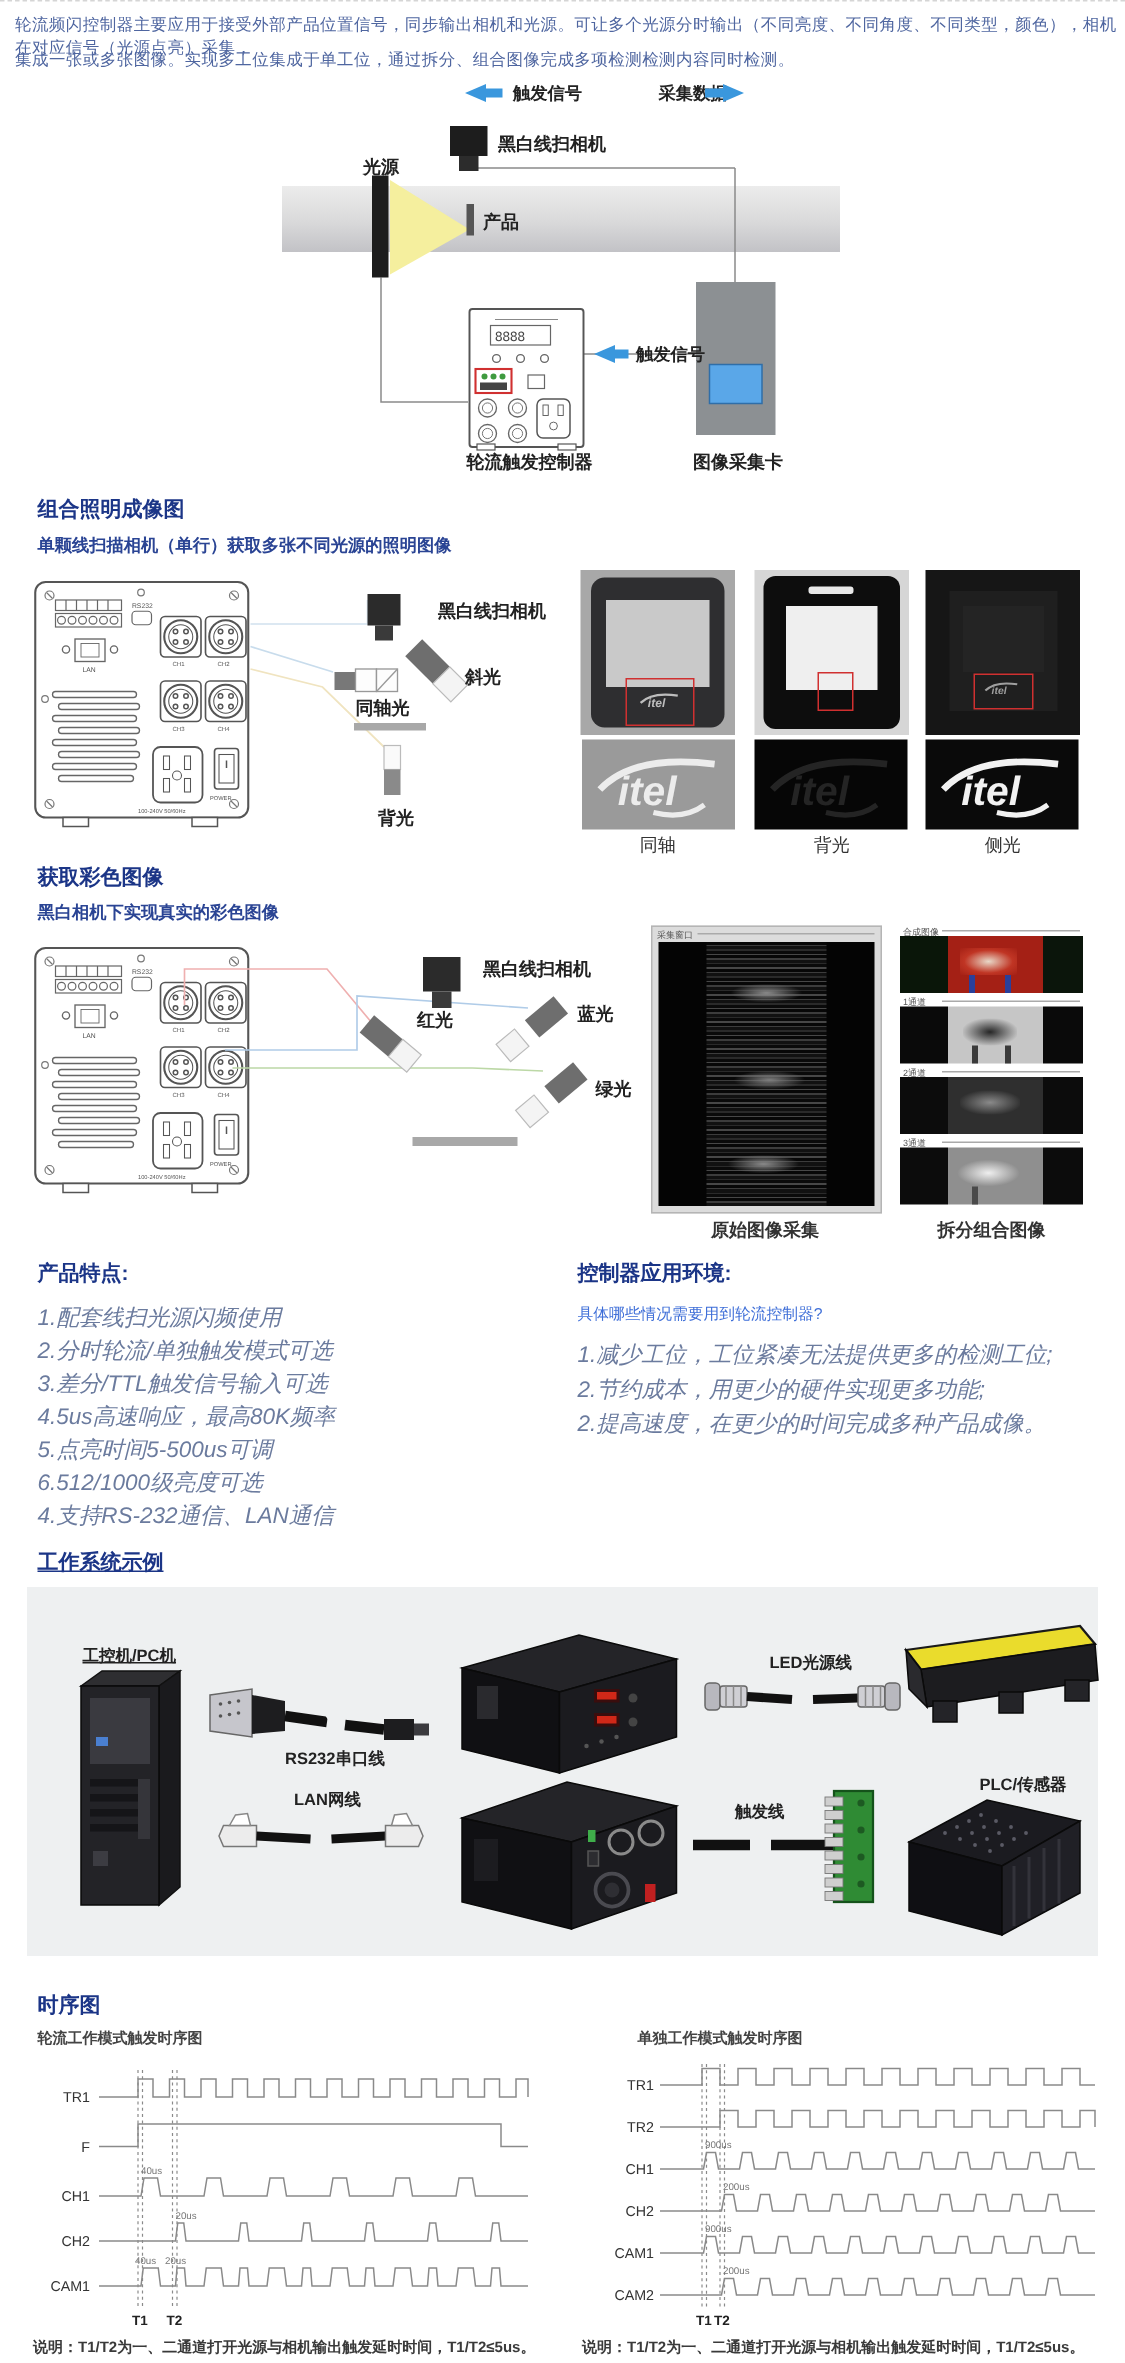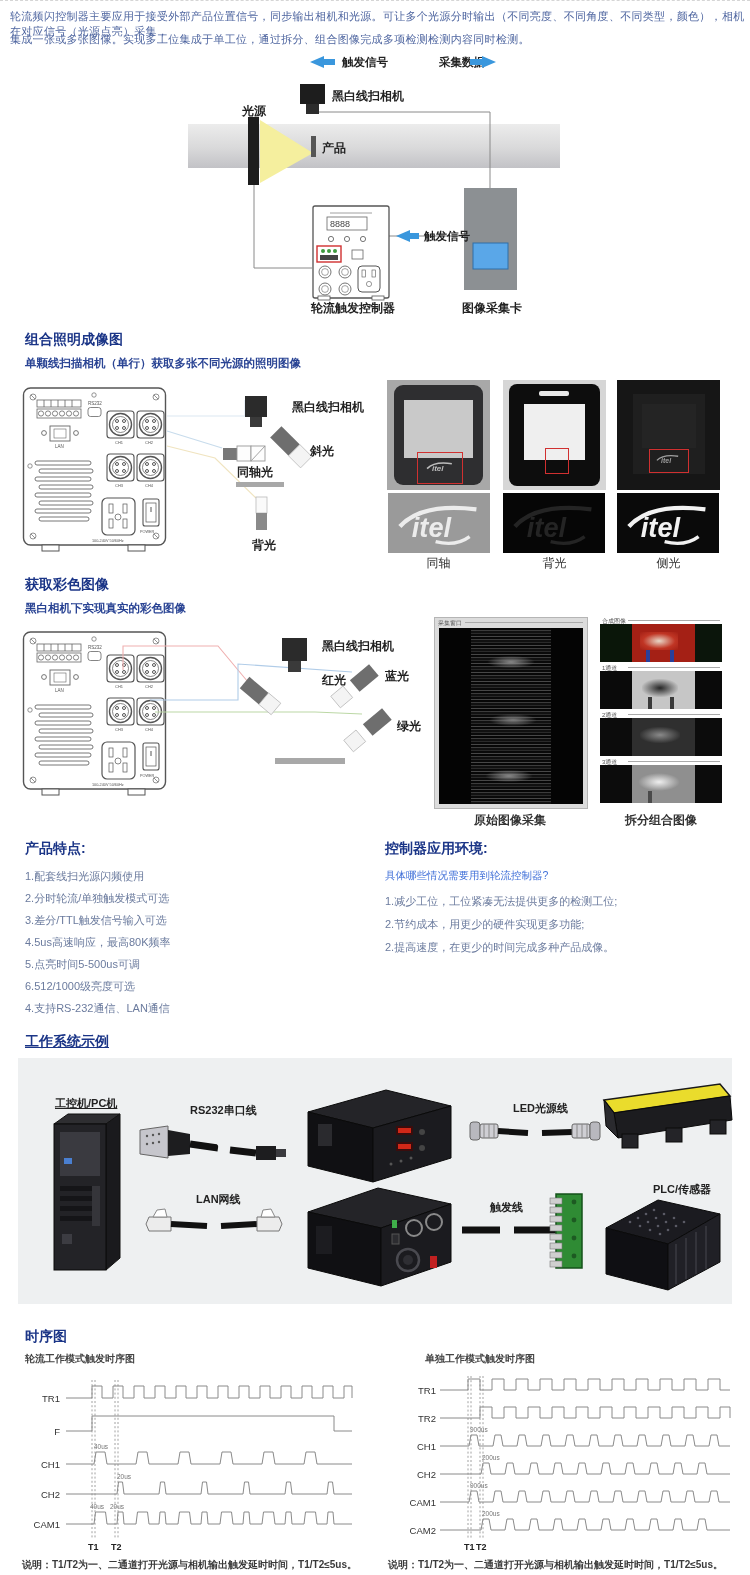--- a/index.html
+++ b/index.html
@@ -5,21 +5,21 @@
   html,body{margin:0;padding:0;background:#fff;}
   #page{position:relative;width:750px;height:1575px;background:#fff;
         font-family:"Liberation Sans","DejaVu Sans",sans-serif;overflow:hidden;}
   .abs{position:absolute;}
   .intro{font-size:11px;color:#4f66a0;letter-spacing:.3px;}
   .sec-title{font-size:14px;font-weight:bold;color:#1b3587;}
   .sec-sub{font-size:11.5px;font-weight:bold;color:#2a4494;}
   .diag-label{font-size:11px;font-weight:bold;color:#222;}
   .diag-label-lg{font-size:12px;font-weight:bold;color:#222;}
   .arrow-label{font-size:11.5px;font-weight:bold;color:#222;}
-  .feat{font-size:11px;color:#6b7b9e;}
+  .feat{font-size:15px;color:#6b7b9e;font-style:italic;}
   .appq{font-size:10.5px;color:#3f6fd8;cursor:pointer;}
   .caption{font-size:12px;color:#333;text-align:center;}
   .td-sub{font-size:10px;font-weight:bold;color:#444;}
   .td-note{font-size:10px;font-weight:bold;color:#3a3a3a;}
   .blue-arrow-right{width:0;height:0;border-top:6px solid transparent;border-bottom:6px solid transparent;border-left:14px solid #3a97dd;}
   .blue-arrow-left{width:0;height:0;border-top:6px solid transparent;border-bottom:6px solid transparent;border-right:14px solid #3a97dd;}
   .arrow-shaft{height:6px;background:#3a97dd;}
   .panel-gray{background:#eef0f1;}
   svg text{font-family:"Liberation Sans","DejaVu Sans",sans-serif;}
 </style>
@@ -420,21 +420,21 @@
       <rect x="242" y="40" width="25" height="15" fill="#6e6e6e"></rect>
       <rect x="217" y="40" width="16" height="15" fill="#f4f4f4" stroke="#bbb" stroke-width=".8"></rect>
     </g>
     <g transform="rotate(-40 268 92)">
       <rect x="255" y="84" width="25" height="15" fill="#6e6e6e"></rect>
       <rect x="230" y="84" width="16" height="15" fill="#f4f4f4" stroke="#bbb" stroke-width=".8"></rect>
     </g>
     <rect x="165" y="128" width="70" height="6" fill="#a8a8a8"></rect>
   </svg>
   <div class="abs diag-label-lg" style="left:322px;top:638px;">黑白线扫相机</div>
-  <div class="abs diag-label-lg" style="left:278px;top:672px;margin-left:44px;">红光</div>
+  <div class="abs diag-label-lg" style="left:278px;top:672px;">红光</div>
   <div class="abs diag-label-lg" style="left:385px;top:668px;">蓝光</div>
   <div class="abs diag-label-lg" style="left:397px;top:718px;">绿光</div>
 
   <div class="abs" style="left:434px;top:617px;width:152px;height:190px;background:#dcdcdc;border:1px solid #b5b5b5;">
     <div class="abs" style="left:3px;top:1px;font-size:6px;color:#555;">采集窗口</div>
     <div class="abs" style="left:30px;top:4px;width:118px;border-top:1px solid #aaa;"></div>
     <div class="abs" style="left:4px;top:10px;width:144px;height:176px;background:#040404;">
       <div class="abs" style="left:32px;top:0;width:80px;height:176px;
         background:
           radial-gradient(ellipse 34px 9px at 40px 34px, #8a8a8a 0%, rgba(0,0,0,0) 70%),
@@ -500,21 +500,21 @@
     <rect x="16" y="24" width="40" height="44" fill="#3a3a40"></rect>
     <rect x="20" y="50" width="8" height="6" fill="#4a7fd0"></rect>
     <rect x="16" y="78" width="32" height="5" fill="#151518"></rect>
       <rect x="16" y="88" width="32" height="5" fill="#151518"></rect>
     <rect x="16" y="98" width="32" height="5" fill="#151518"></rect>
       <rect x="16" y="108" width="32" height="5" fill="#151518"></rect>
     <rect x="18" y="126" width="10" height="10" fill="#3c3c42"></rect>
     <rect x="48" y="78" width="8" height="40" fill="#35353a"></rect>
   </svg>
 
-  <div class="abs diag-label" style="left:190px;top:1103px;">RS232串口线</div>
+  <div class="abs diag-label" style="left:190px;top:1165px;">RS232串口线</div>
   <svg class="abs" style="left:138px;top:1118px;" width="155" height="55">
     <polygon points="2,12 30,8 30,40 2,36" fill="#c6c6cc" stroke="#666" stroke-width="1"></polygon>
     <circle cx="9" cy="18" r="1.2" fill="#555"></circle>
       <circle cx="15" cy="17" r="1.2" fill="#555"></circle>
       <circle cx="21" cy="16" r="1.2" fill="#555"></circle>
     <circle cx="9" cy="26" r="1.2" fill="#555"></circle>
       <circle cx="15" cy="25" r="1.2" fill="#555"></circle>
       <circle cx="21" cy="24" r="1.2" fill="#555"></circle>
     <polygon points="30,12 52,16 52,36 30,38" fill="#1d1d1f"></polygon>
     <path d="M52,26 L80,30" stroke="#111" stroke-width="7" fill="none"></path>

